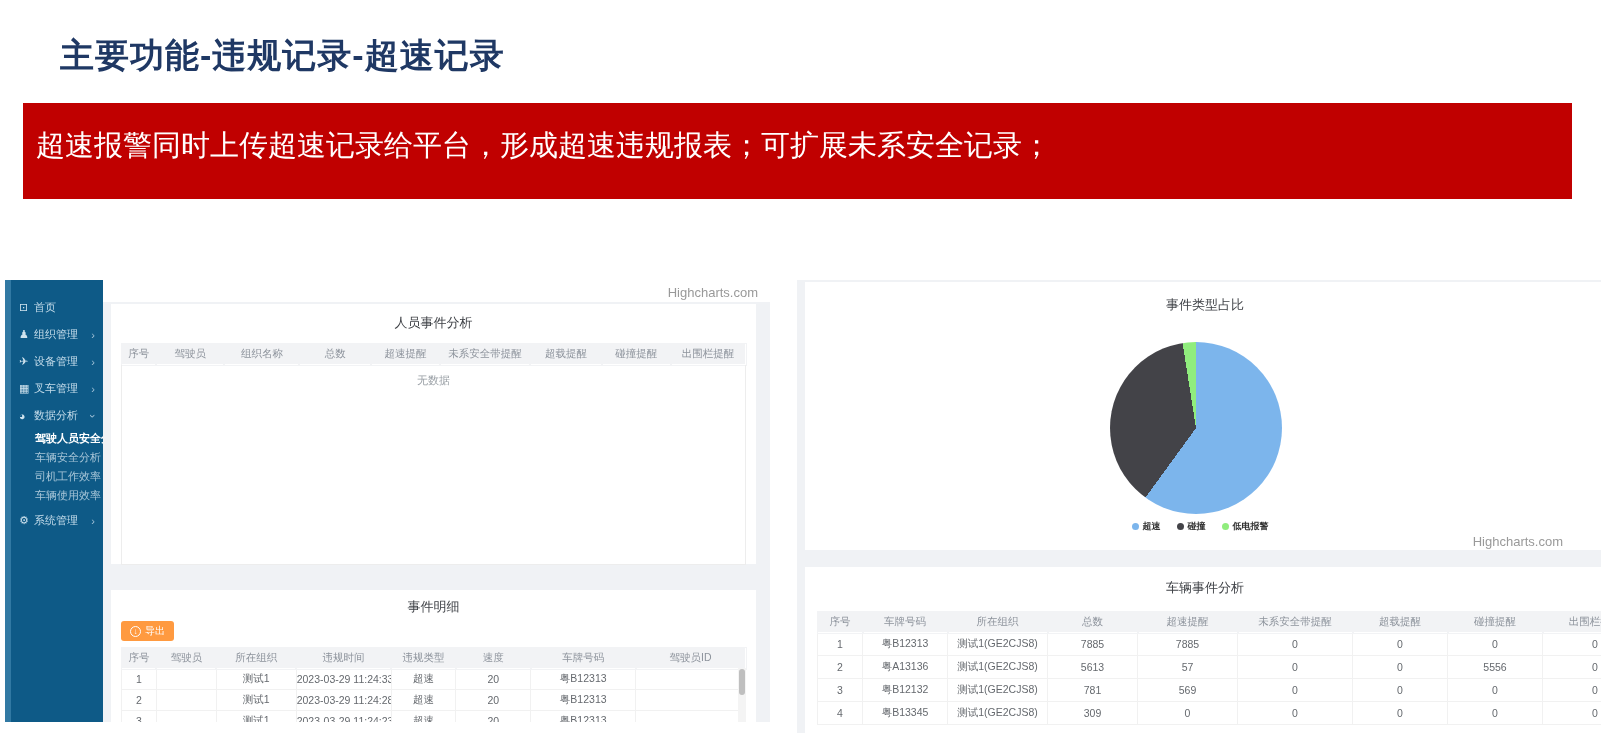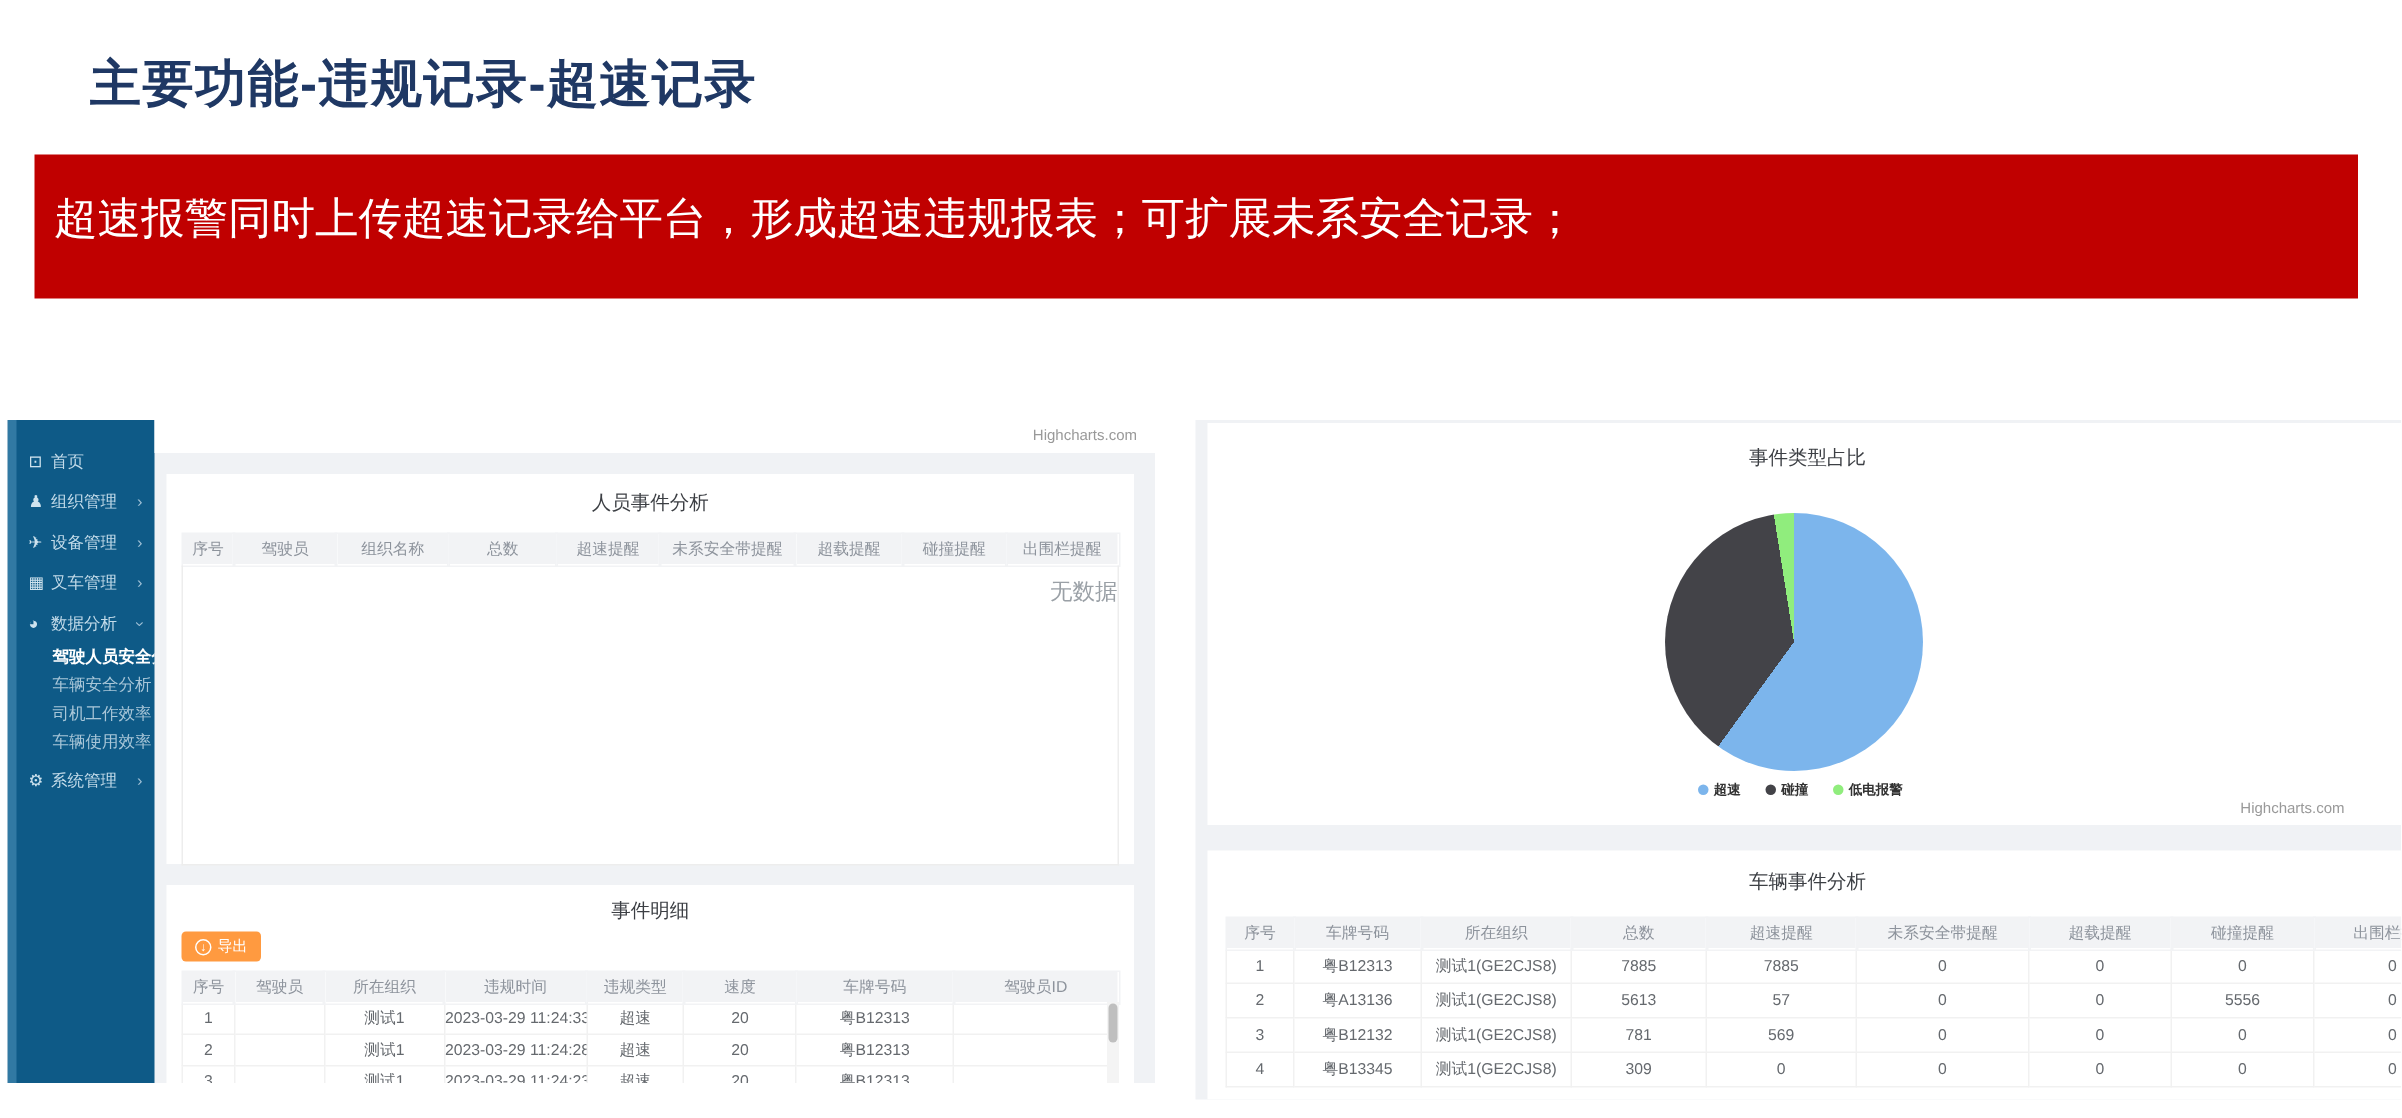--- a/index.html
+++ b/index.html
@@ -27,31 +27,31 @@
   .nav-label { flex:1; white-space:nowrap; overflow:hidden; }
   .nav-arrow { font-size:11px; color:#9fc0d6; }
   .nav-arrow.down { display:inline-block; transform:rotate(90deg); }
   .sub-item { height:19px; line-height:19px; padding-left:24px; font-size:11px;
               color:#a8c6d8; white-space:nowrap; overflow:hidden; cursor:pointer; }
   .sub-item.active { color:#fff; font-weight:bold; }
 
   
   .content { position:absolute; left:98px; top:0; right:0; bottom:0; }
   .top-strip { position:absolute; left:0; top:0; right:0; height:22px; background:#fff; }
-  .credit { font-size:10px; color:#999; cursor:pointer; }
+  .credit { font-size:13px; color:#999; cursor:pointer; }
   .top-strip .credit { position:absolute; right:12px; top:5px; }
 
   .card { position:absolute; background:#fff; }
   .card-title { font-size:13px; color:#3c3f44;text-align:center; }
 
-  .card-person { left:8px; right:14px; top:36px; height:260px; padding:10px; }
+  .card-person { left:8px; right:14px; top:24px; height:260px; padding:10px; }
   .card-person .card-title { margin-bottom:11px; }
   .no-data-box { position:relative; border:1px solid #ededed; border-top:none; height:200px; }
-  .no-data { position:absolute; top:8px; left:0; right:0; text-align:right;
-             font-size:15px; color:#9aa0a6; }
+  .no-data { position:absolute; top:8px; left:0; right:0; text-align:center;
+             font-size:11px; color:#9aa0a6; }
 
   .card-detail { left:8px; right:14px; top:310px; height:132px; padding:8px 10px; }
   .export-btn { display:inline-flex; align-items:center; gap:4px; margin-top:5px;
                 background:#ff9a40; color:#fff; border:none; border-radius:3px;
                 font-size:10px; padding:3px 9px; cursor:pointer;
                 font-family:"Liberation Sans","DejaVu Sans",sans-serif; }
   .btn-icon { display:inline-block; width:11px; height:11px; line-height:10px;
               border:1px solid #fff; border-radius:50%; font-size:8px; text-align:center; }
   .detail-wrap { position:relative; margin-top:6px; }
   .scrollbar { position:absolute; right:0; top:21px; width:8px; height:62px; background:#f4f4f4; }

